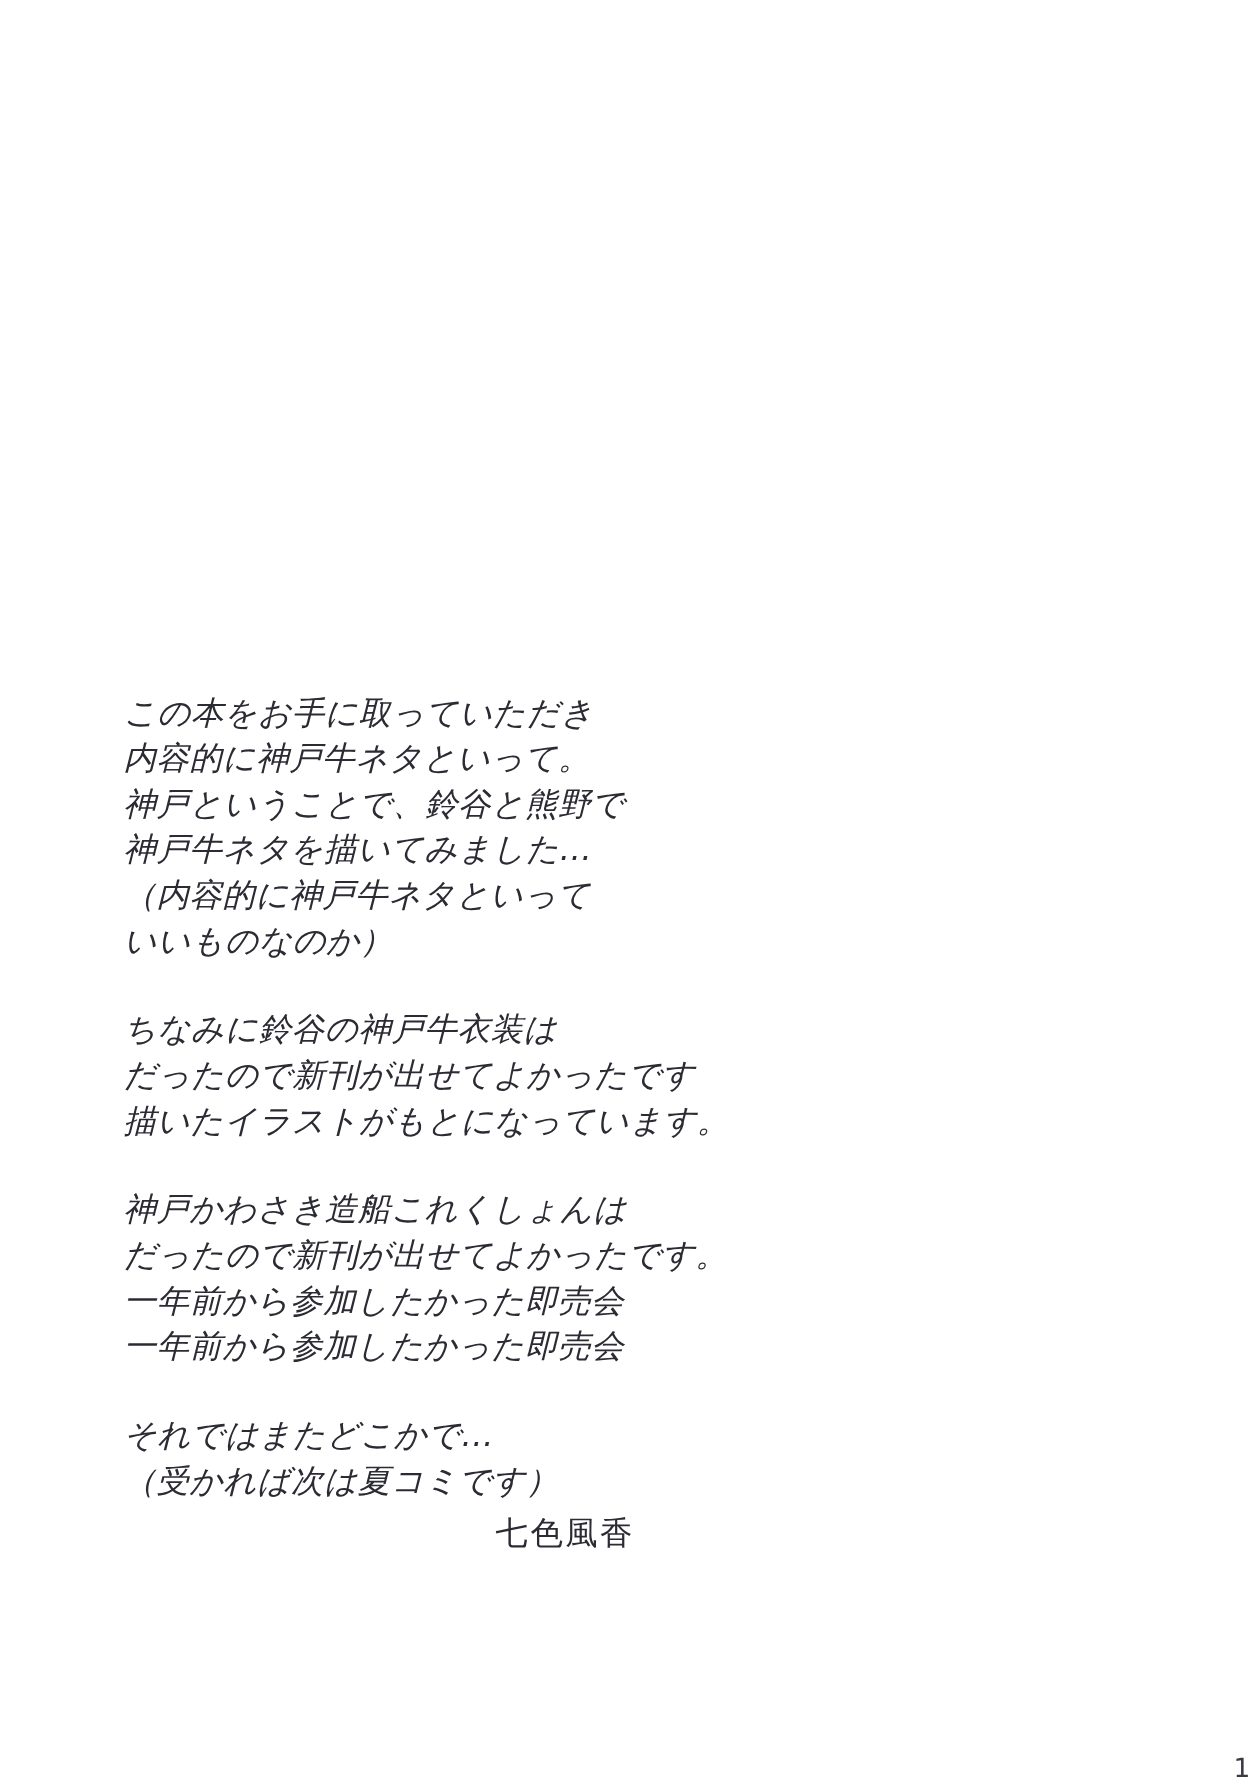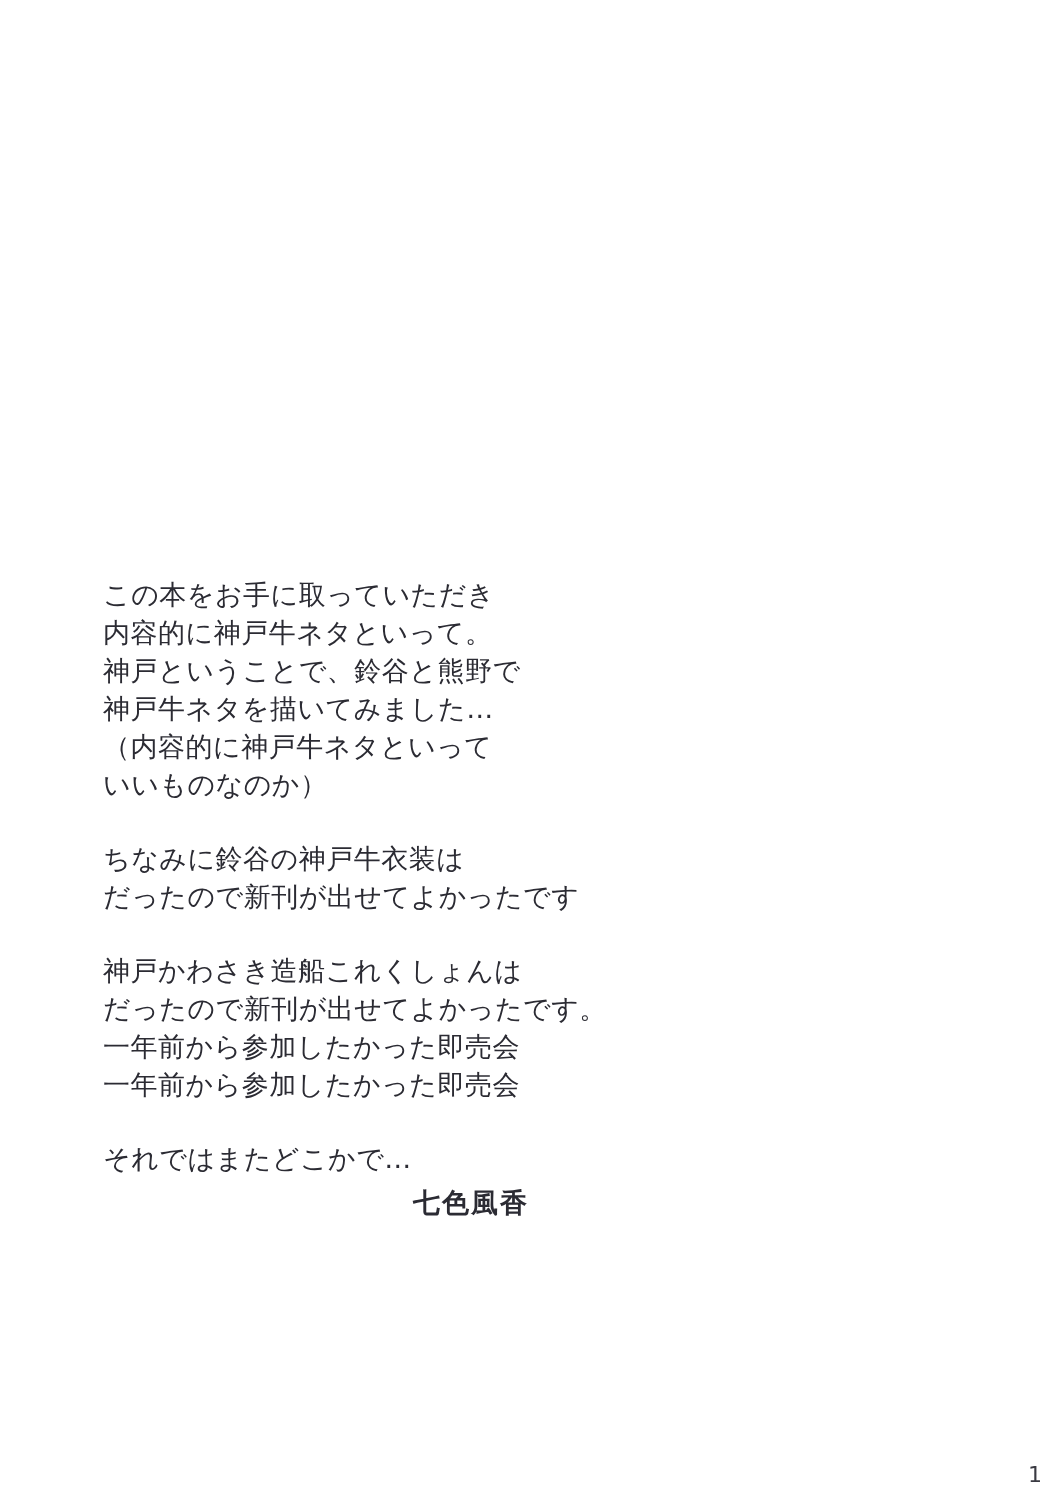--- a/index.html
+++ b/index.html
@@ -30,30 +30,30 @@
   }
   .para:last-child {
     margin-bottom: 0;
   }
   .line {
     font-size: 27px;
     line-height: 38px;
     letter-spacing: 0.5px;
     white-space: pre;
     color: #2b2b33;
+    font-style: italic;
   }
   .signature {
     margin-top: 6px;
     padding-left: 310px;
     font-size: 27px;
     line-height: 38px;
     letter-spacing: 2px;
     white-space: pre;
     color: #2b2b33;
-    font-weight: bold;
   }
   .page-number {
     position: absolute;
     right: 8px;
     bottom: 6px;
     font-size: 22px;
     color: #3a3a42;
     line-height: 1;
   }
 </style>
@@ -69,31 +69,33 @@
       <div class="line">内容的に神戸牛ネタといって。</div>
       <div class="line">神戸ということで、鈴谷と熊野で</div>
       <div class="line">神戸牛ネタを描いてみました…</div>
       <div class="line">（内容的に神戸牛ネタといって</div>
       <div class="line">いいものなのか）</div>
     </div>
 
     <div class="para">
       <div class="line">ちなみに鈴谷の神戸牛衣装は</div>
       <div class="line">だったので新刊が出せてよかったです</div>
+      <div class="line">描いたイラストがもとになっています。</div>
     </div>
 
     <div class="para">
       <div class="line">神戸かわさき造船これくしょんは</div>
       <div class="line">だったので新刊が出せてよかったです。</div>
       <div class="line">一年前から参加したかった即売会</div>
       <div class="line">一年前から参加したかった即売会</div>
     </div>
 
     <div class="para">
       <div class="line">それではまたどこかで…</div>
+      <div class="line">（受かれば次は夏コミです）</div>
       <div class="signature">七色風香</div>
     </div>
 
   </div>
 
   <div class="page-number">1</div>
 
 </div>
 
 </body></html>

